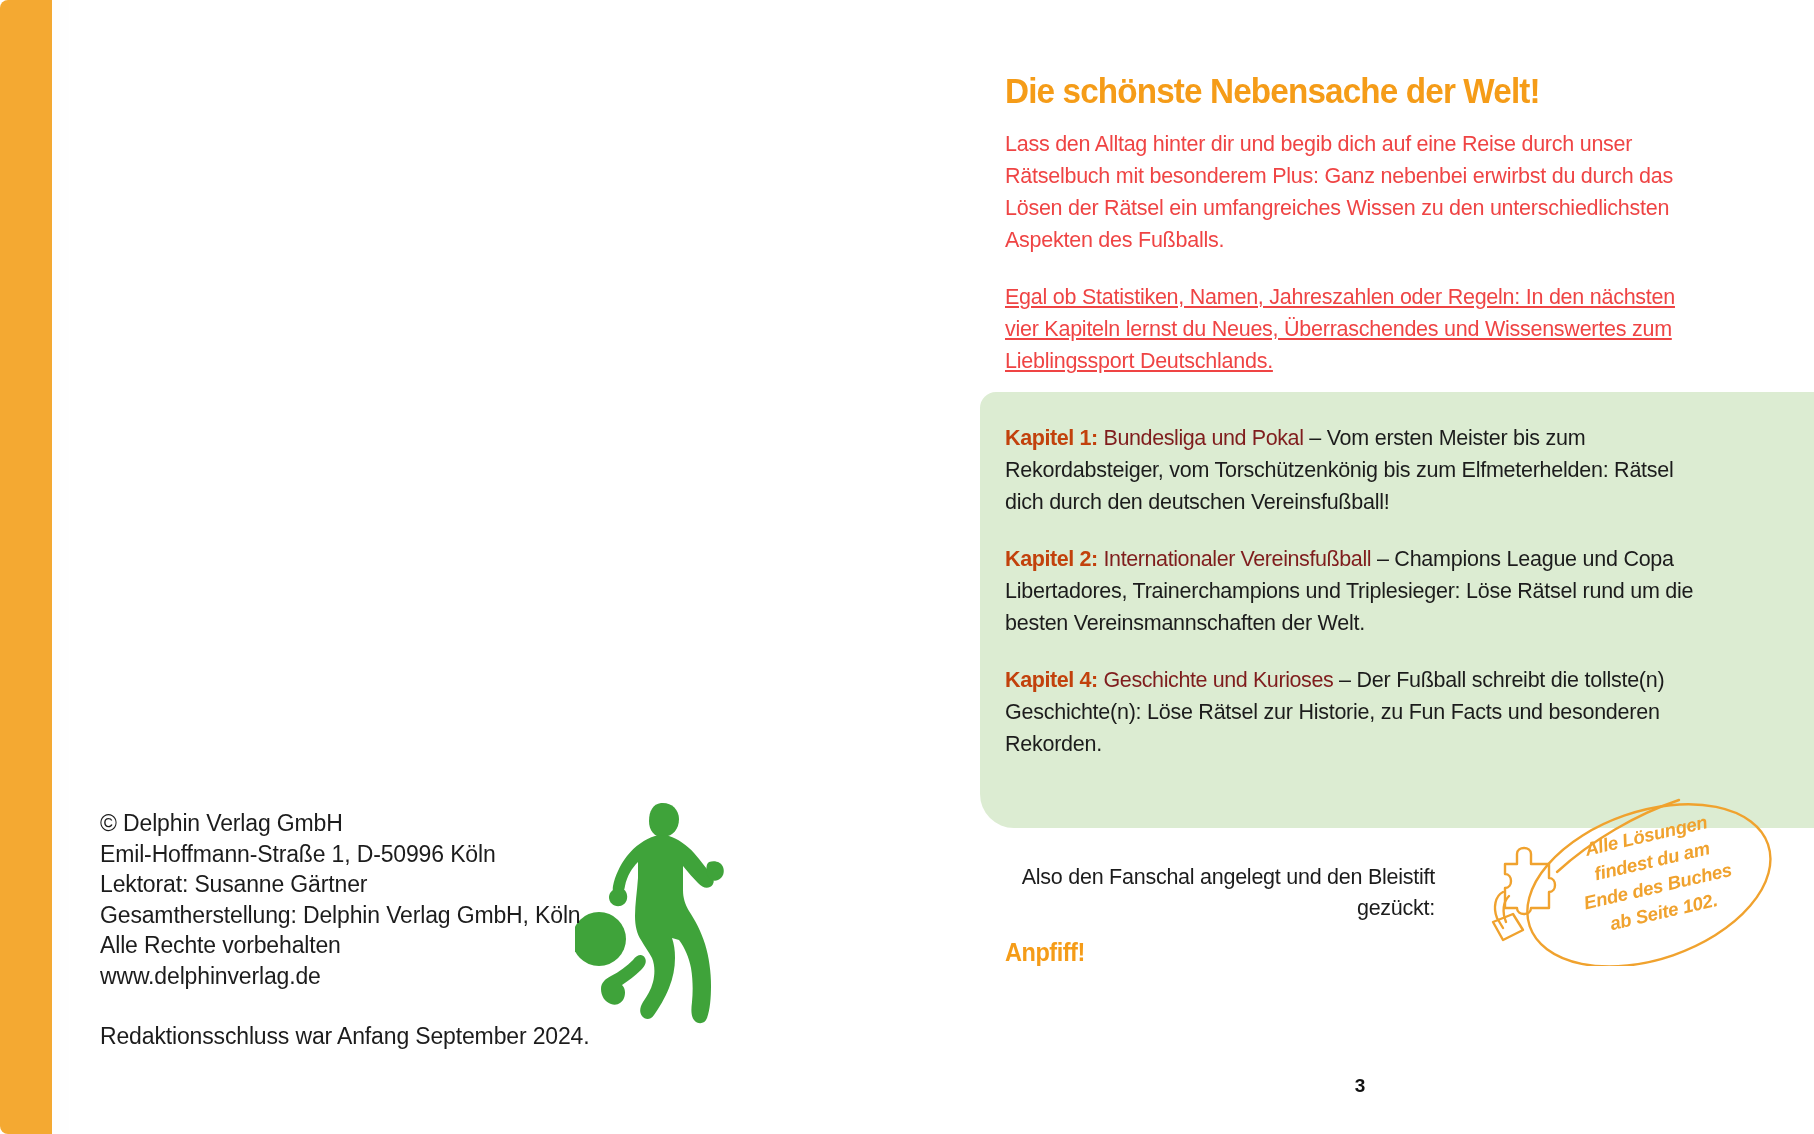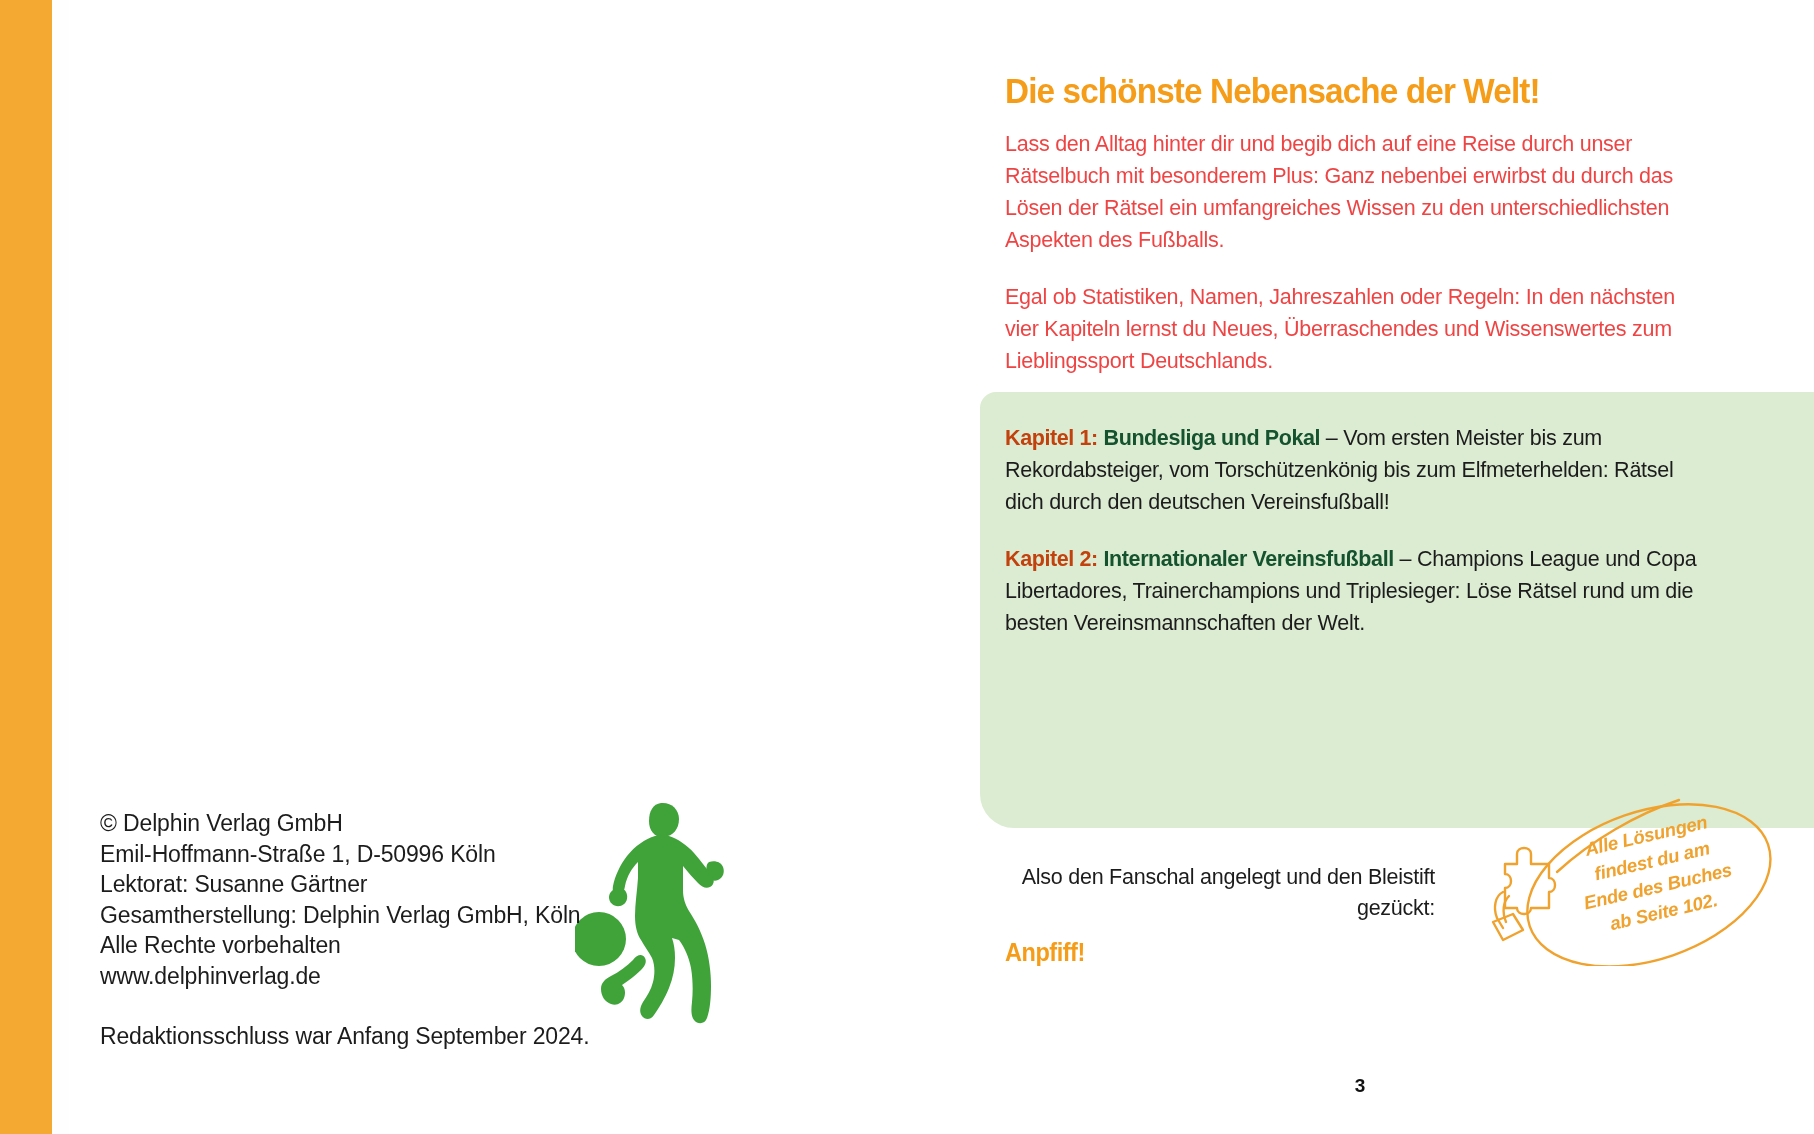--- a/index.html
+++ b/index.html
@@ -8,20 +8,21 @@
     padding: 0;
     background: #ffffff;
   }
   .page {
     position: relative;
     width: 1814px;
     height: 1134px;
     background: #ffffff;
     overflow: hidden;
     font-family: "Liberation Sans", sans-serif;
+    border-radius: 8px;
   }
 
   
   .spine-bar {
     position: absolute;
     left: 0;
     top: 0;
     width: 52px;
     height: 1134px;
     background: #f4a932;
@@ -82,21 +83,21 @@
     width: 706px;
     font-family: "Liberation Sans", sans-serif;
     font-size: 21.5px;
     line-height: 32px;
     color: #ef4444;
     letter-spacing: -0.25px;
   }
   .intro p {
     margin: 0 0 25px 0;
   }
-  .intro p:last-child { margin-bottom: 12px; }
+  .intro p:last-child { margin-bottom: 12px; text-decoration: underline; }
 
   
   .chapters-box {
     position: absolute;
     left: 980px;
     top: 392px;
     width: 834px;
     height: 436px;
     background: #dcecd2;
     border-top-left-radius: 16px;
@@ -116,22 +117,22 @@
   .chapter {
     margin: 0 0 25px 0;
   }
   .chapter:last-child { margin-bottom: 0; }
   .ch-label {
     font-weight: bold;
     color: #c2410c;
     letter-spacing: -0.4px;
   }
   .ch-title {
-    font-weight: bold;
-    color: #14532d;
+    font-weight: normal;
+    color: #7f1d1d;
     letter-spacing: -0.4px;
   }
 
   
   .cta {
     position: absolute;
     left: 1005px;
     top: 862px;
     width: 430px;
     font-family: "Liberation Sans", sans-serif;
@@ -213,20 +214,23 @@
 
       <p class="chapter"><span class="ch-label">Kapitel 1:</span>
         <span class="ch-title">Bundesliga und Pokal</span>
         <span>– Vom ersten Meister bis zum Rekordabsteiger, vom Torschützenkönig bis zum Elfmeterhelden: Rätsel dich durch den deutschen Vereinsfußball!</span></p>
 
       <p class="chapter"><span class="ch-label">Kapitel 2:</span>
         <span class="ch-title">Internationaler Vereinsfußball</span>
         <span>– Champions League und Copa Libertadores, Trainerchampions und Triplesieger: Löse Rätsel rund um die besten Vereinsmannschaften der Welt.</span></p>
 
 
+      <p class="chapter"><span class="ch-label">Kapitel 4:</span>
+        <span class="ch-title">Geschichte und Kurioses</span>
+        <span>– Der Fußball schreibt die tollste(n) Geschichte(n): Löse Rätsel zur Historie, zu Fun Facts und besonderen Rekorden.</span></p>
 
     </div>
   </div>
 
   <div class="cta">Also den Fanschal angelegt und den Bleistift gezückt:</div>
   <div class="anpfiff">Anpfiff!</div>
 
   <div class="badge">
     <svg width="300" height="180" viewBox="0 0 300 180">
       <g transform="rotate(-19 150 100)">

